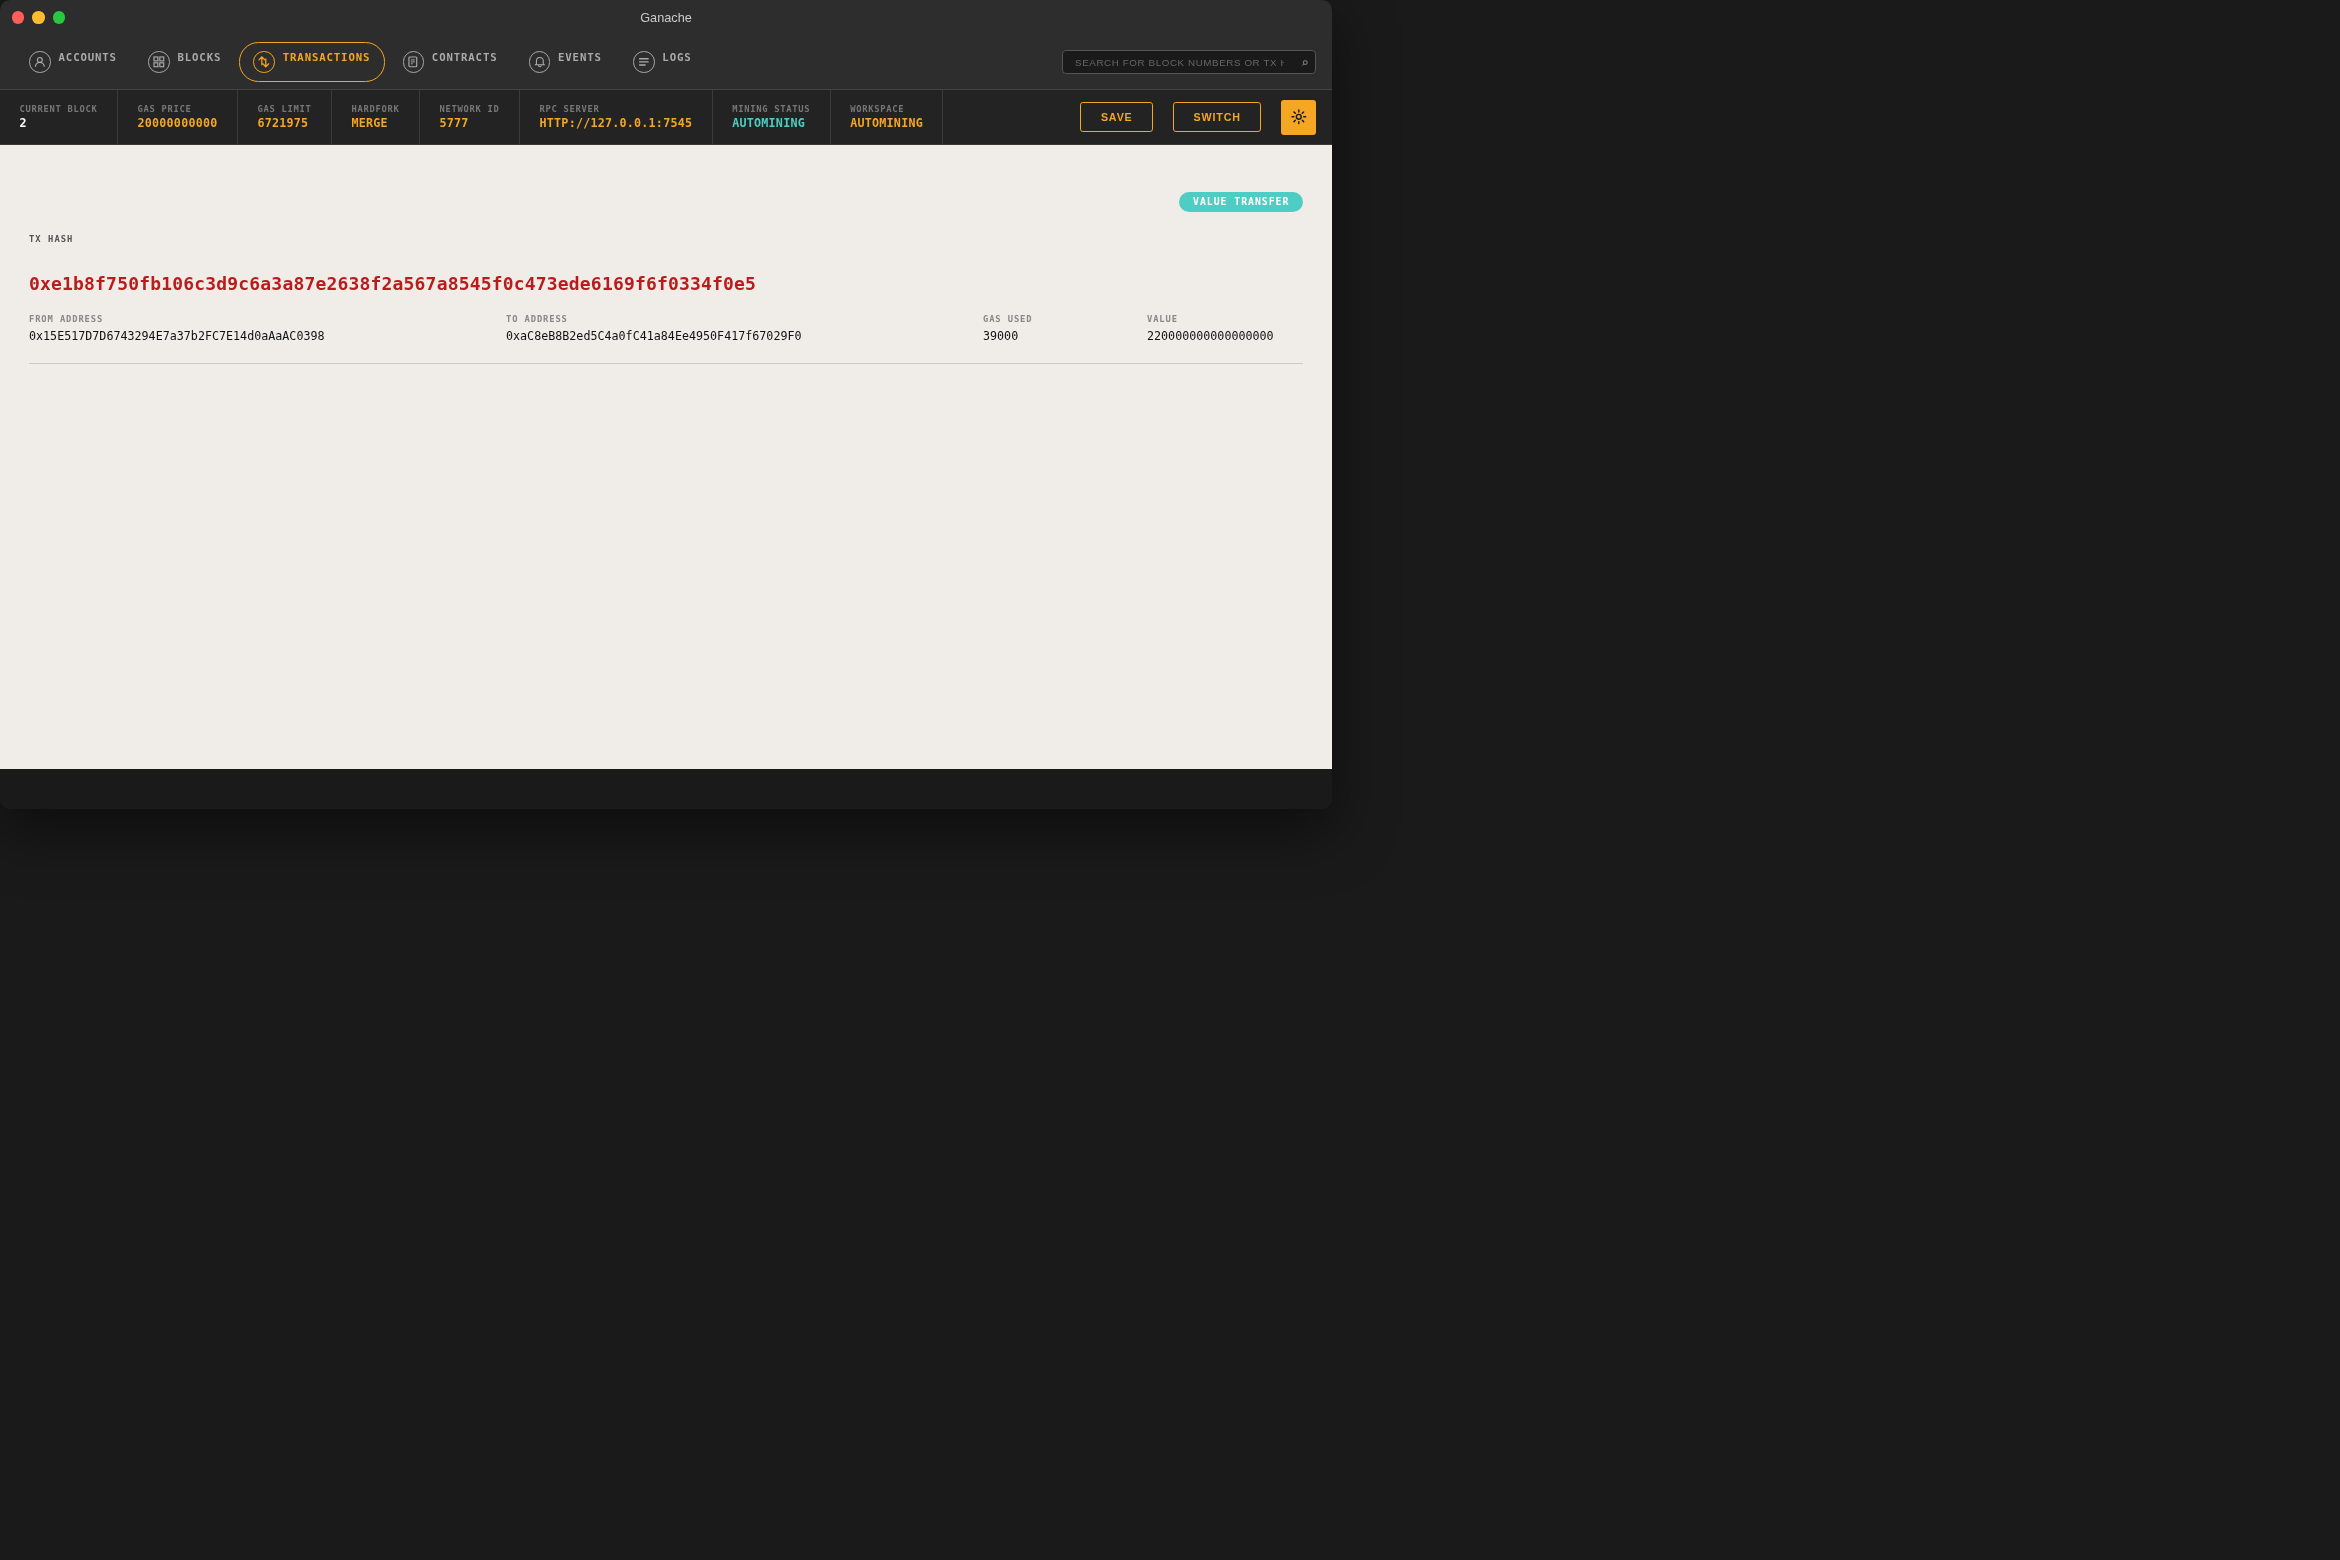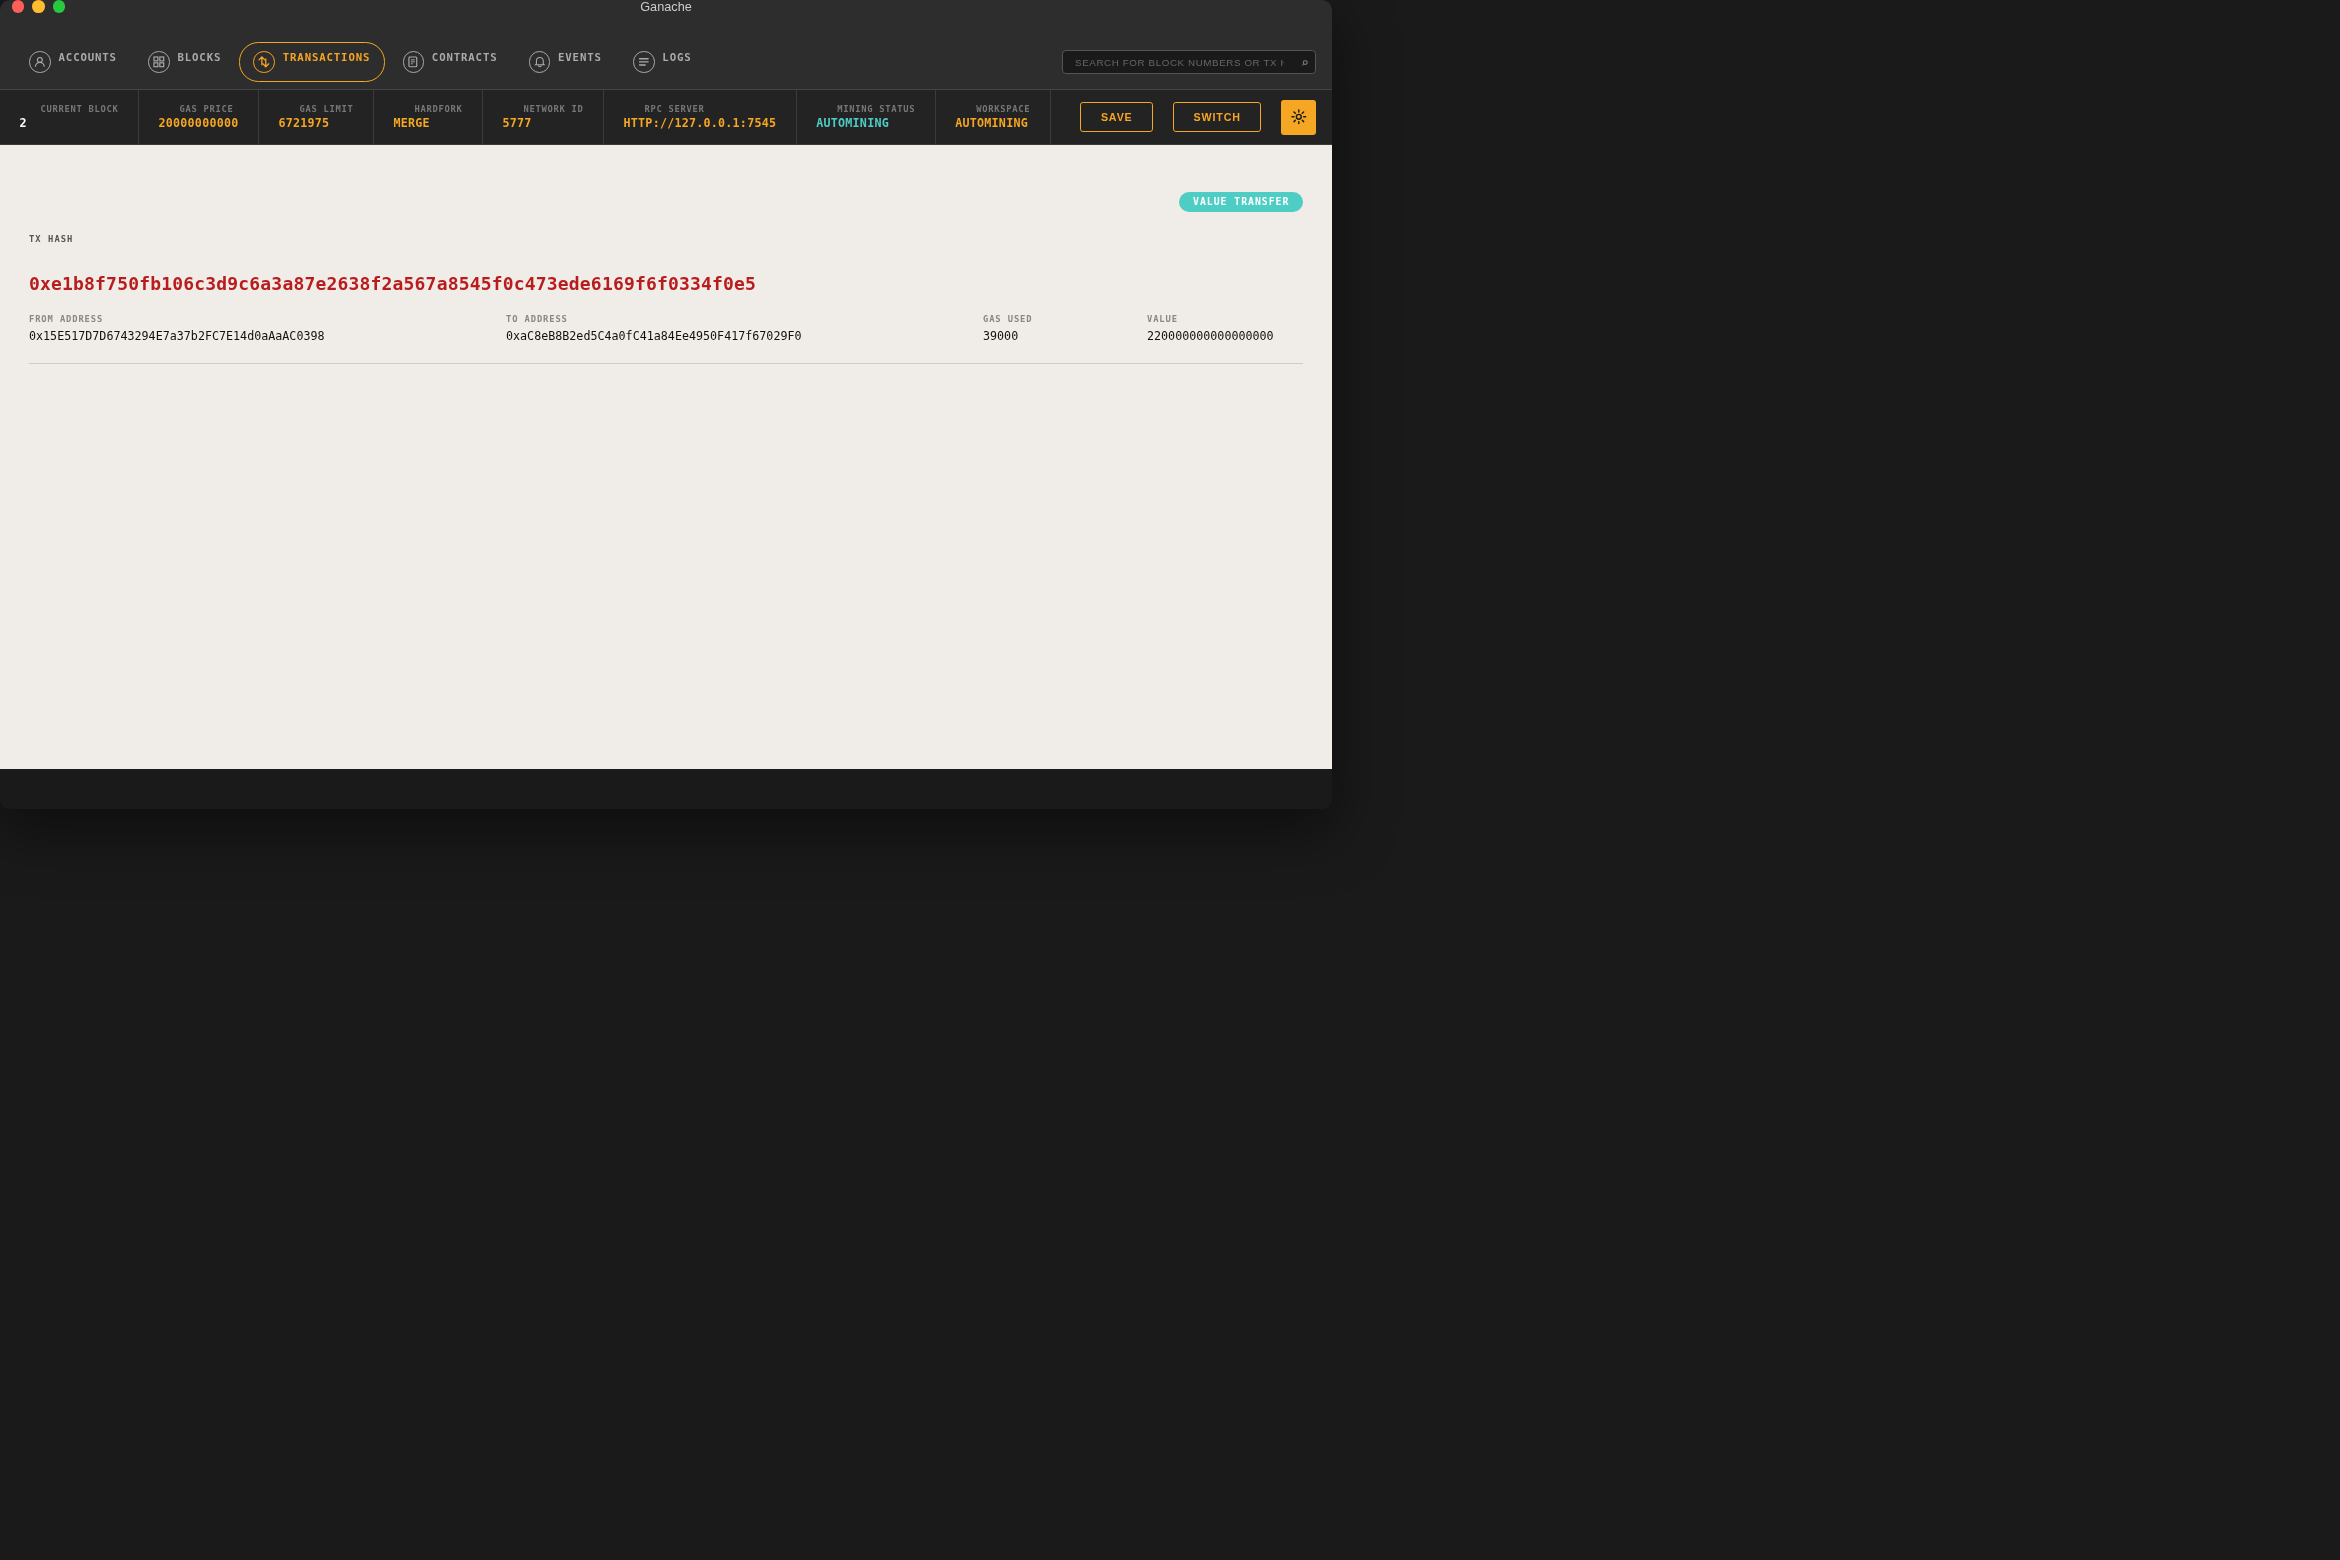--- a/index.html
+++ b/index.html
@@ -12,20 +12,21 @@
       border-radius: 9.8px;
       overflow: hidden;
       box-shadow: 0 19.5px 59px rgba(0,0,0,0.5);
     }
 
     
     .title-bar {
       background: #2d2d2d;
       height: 35px;
       display: flex;
+      align-items: center;
       justify-content: center;
       position: relative;
       border-radius: 9.8px 9.8px 0 0;
     }
     .traffic-lights {
       position: absolute;
       left: 11.7px;
       display: flex;
       gap: 7.8px;
       align-items: center;
@@ -129,21 +130,20 @@
       padding: 0 19.5px;
       border-right: 1px solid #3a3a3a;
     }
     .status-label {
       color: #777;
       font-size: 8.8px;
       letter-spacing: 0.08em;
       font-weight: 600;
       text-transform: uppercase;
       margin-bottom: 2px;
-      margin-left: 21px;
     }
     .status-value {
       color: #f5a623;
       font-size: 11.7px;
       font-weight: 700;
       letter-spacing: 0.02em;
     }
     .status-value.white {
       color: #fff;
     }

